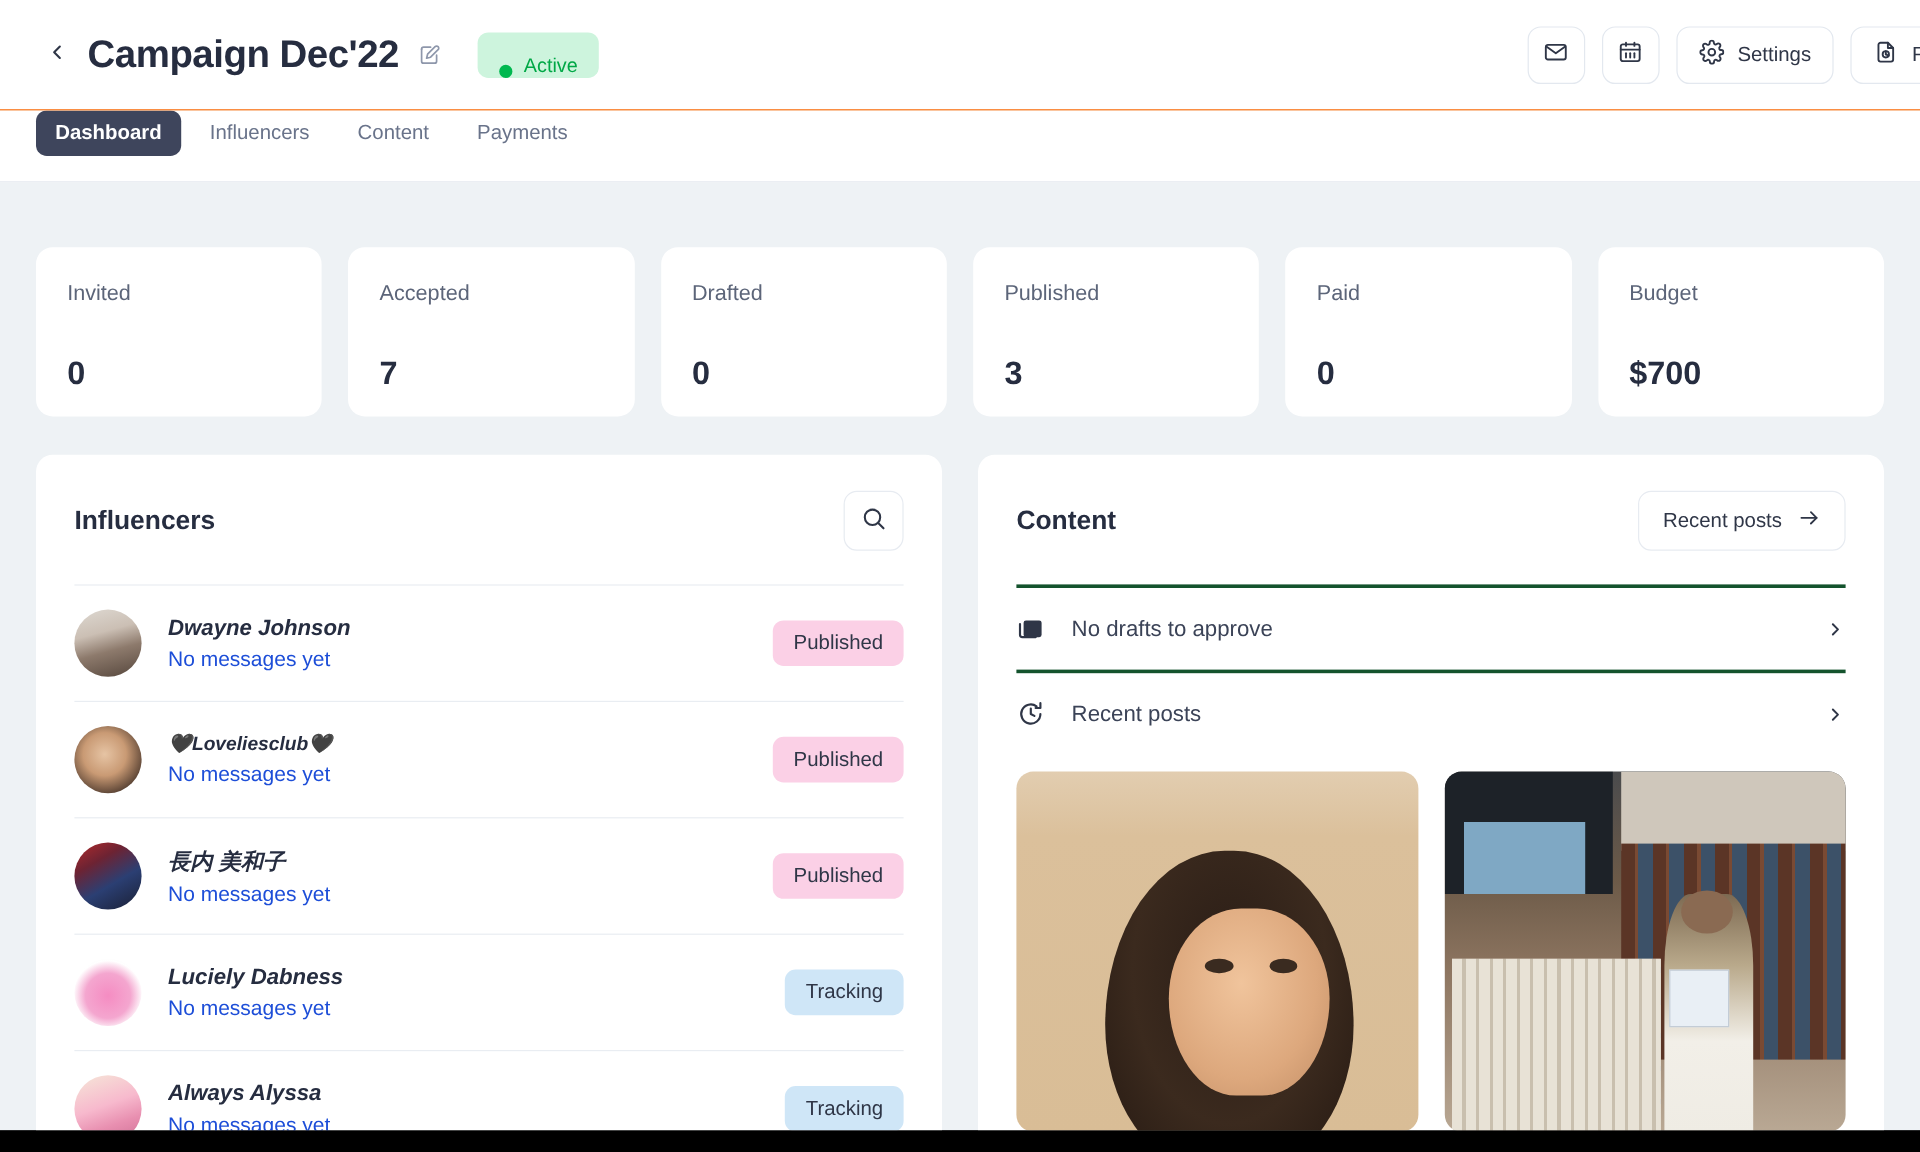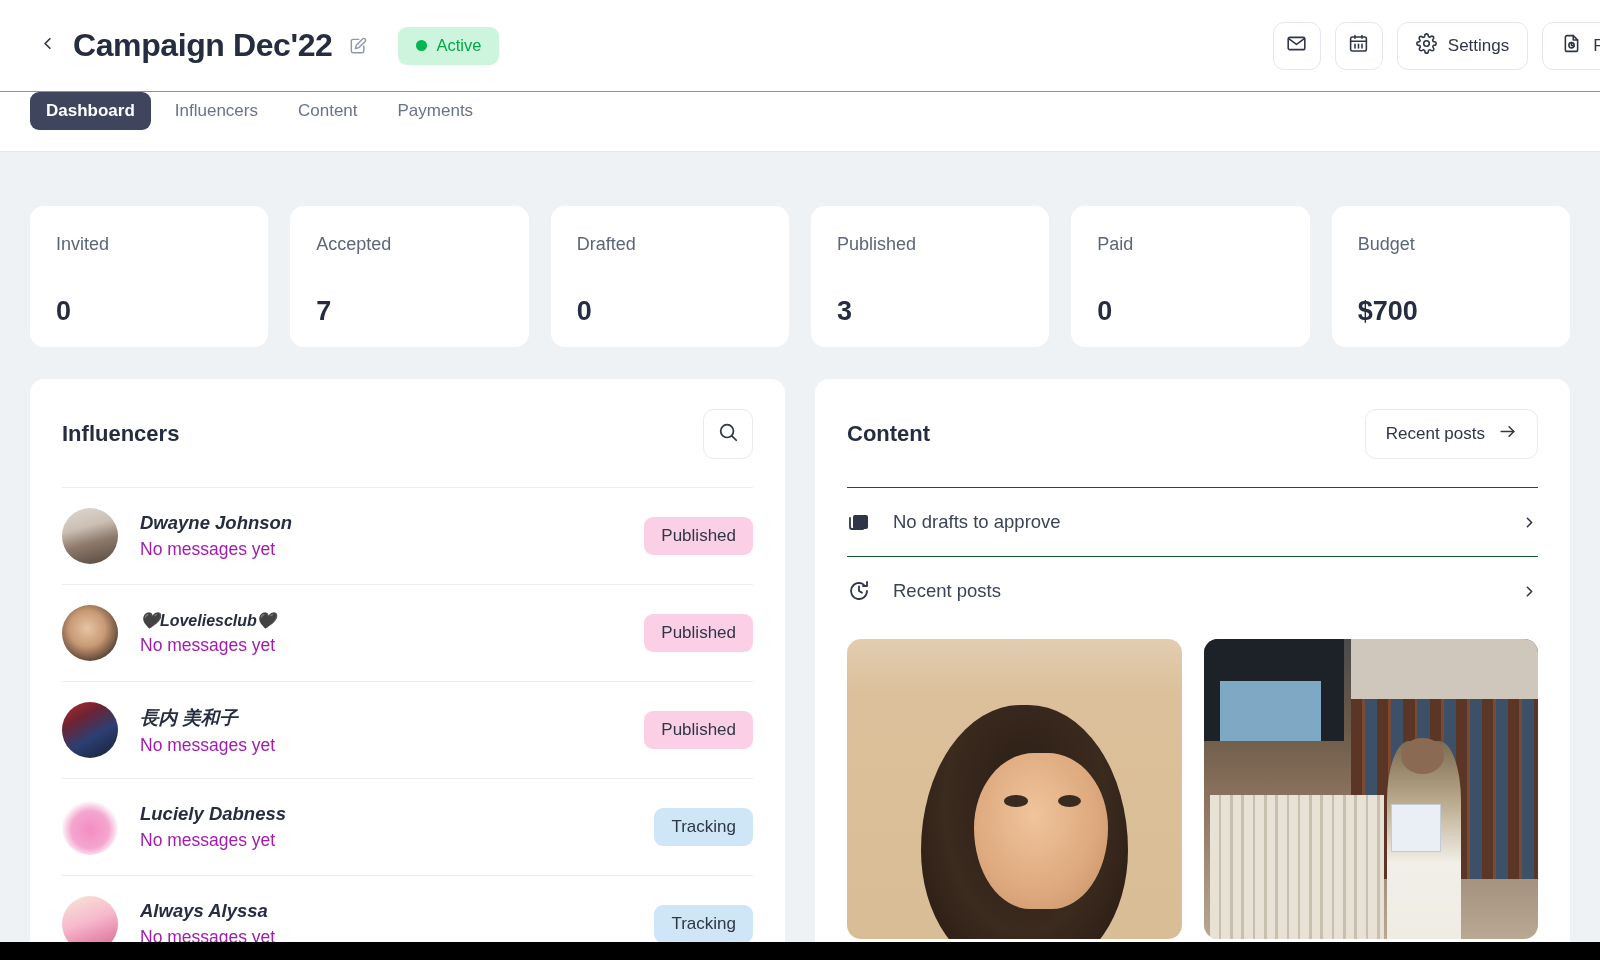--- a/index.html
+++ b/index.html
@@ -34,21 +34,21 @@
     font-size: 32px; font-weight: bold; color: #262d40;
     letter-spacing: -0.4px; margin-left: 9px; white-space: nowrap;
   }
   .edit-icon {
     margin-left: 15px; color: #8e97ab; display: flex; align-items: center;
     cursor: pointer;
   }
   .edit-icon svg { width: 20px; height: 20px; }
   .status-pill {
     margin-left: 30px; height: 38px; border-radius: 9px;
-    display: inline-flex; align-items: center; gap: 10px;
+    display: inline-flex; align-items: flex-end; gap: 10px;
     padding: 0 18px; font-size: 16.5px; font-weight: 500;
   }
   .status-dot { width: 11px; height: 11px; border-radius: 50%; display: block; }
 
   .header-actions {
     margin-left: auto; display: flex; align-items: center; gap: 14px;
     flex: 0 0 auto;
   }
   .hbtn {
     height: 48px; min-width: 48px; border-radius: 11px;
@@ -123,30 +123,30 @@
   .avatar {
     width: 56px; height: 56px; border-radius: 50%; flex: 0 0 56px;
     overflow: hidden; position: relative; background: #ddd;
   }
   .inf-texts { flex: 1 1 auto; min-width: 0; }
   .inf-name {
     font-size: 18.5px; font-weight: bold; color: #262d40;
     white-space: nowrap; overflow: hidden; text-overflow: ellipsis; font-style: italic;
   }
   .inf-name.fancy { font-family: Liberation Sans, sans-serif; font-style: italic; font-size: 16px; }
-  .inf-sub { font-size: 17.5px; color: #a21caf; margin-top: 5px; }
+  .inf-sub { font-size: 17.5px; color: #1d4ed8; margin-top: 5px; }
   .badge {
     border-radius: 9px; padding: 9px 17px; font-size: 17px;
     font-weight: 500; white-space: nowrap; flex: 0 0 auto;
   }
 
   
   .c-row {
     display: flex; align-items: center; gap: 20px;
-    padding: 22px 0; border-top: 1px solid #14532d; cursor: pointer;
+    padding: 22px 0; border-top: 3px solid #14532d; cursor: pointer;
   }
   .c-row .c-ico { width: 26px; flex: 0 0 26px; display: flex; color: #2f3647; }
   .c-row .c-ico svg { width: 24px; height: 24px; }
   .c-label { flex: 1 1 auto; font-size: 18.5px; color: #3b4357; }
   .chev { color: #2f3647; display: flex; }
   .chev svg { width: 17px; height: 17px; }
 
   .thumbs { display: flex; gap: 22px; padding-top: 14px; }
   .thumb {
     flex: 1 1 0; height: 300px; border-radius: 14px; overflow: hidden;

